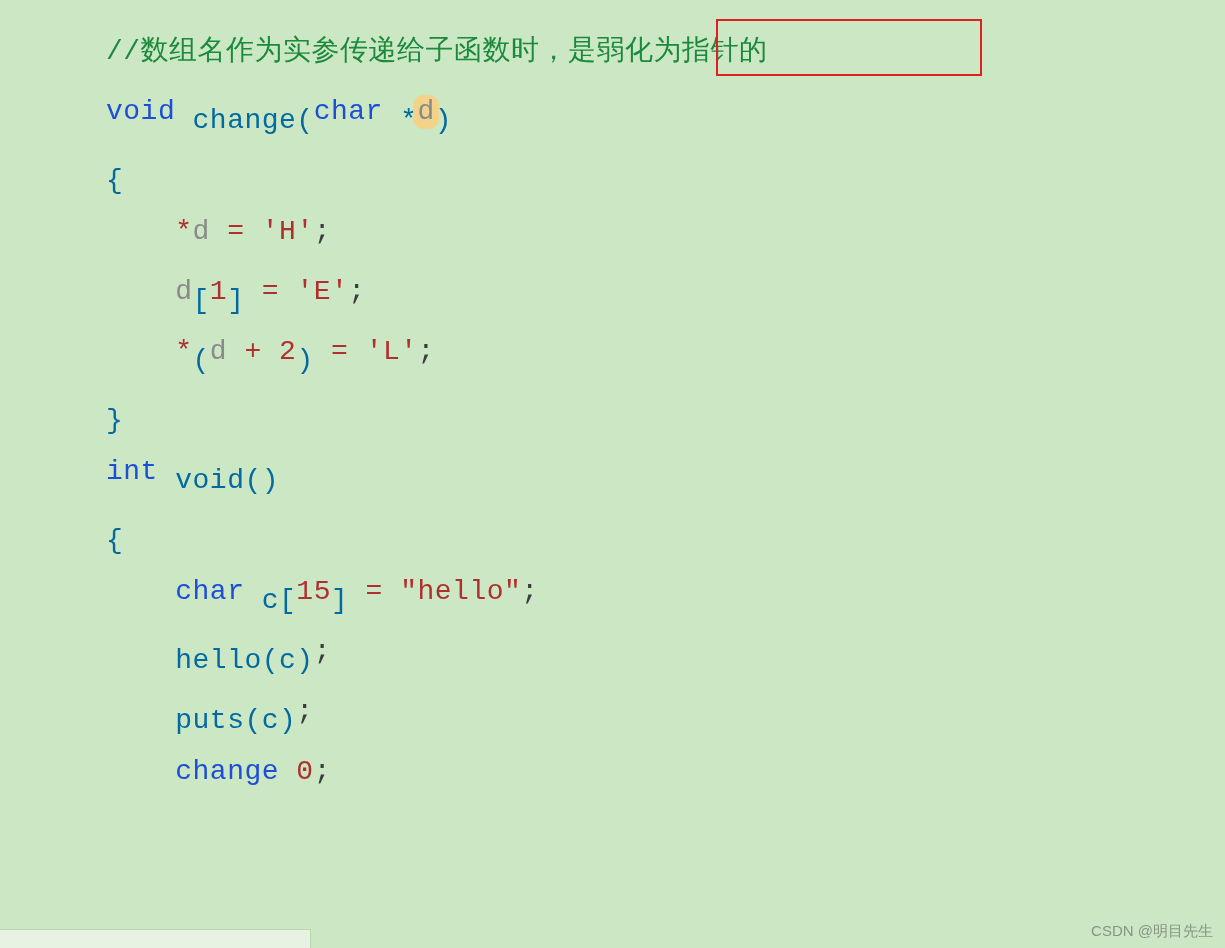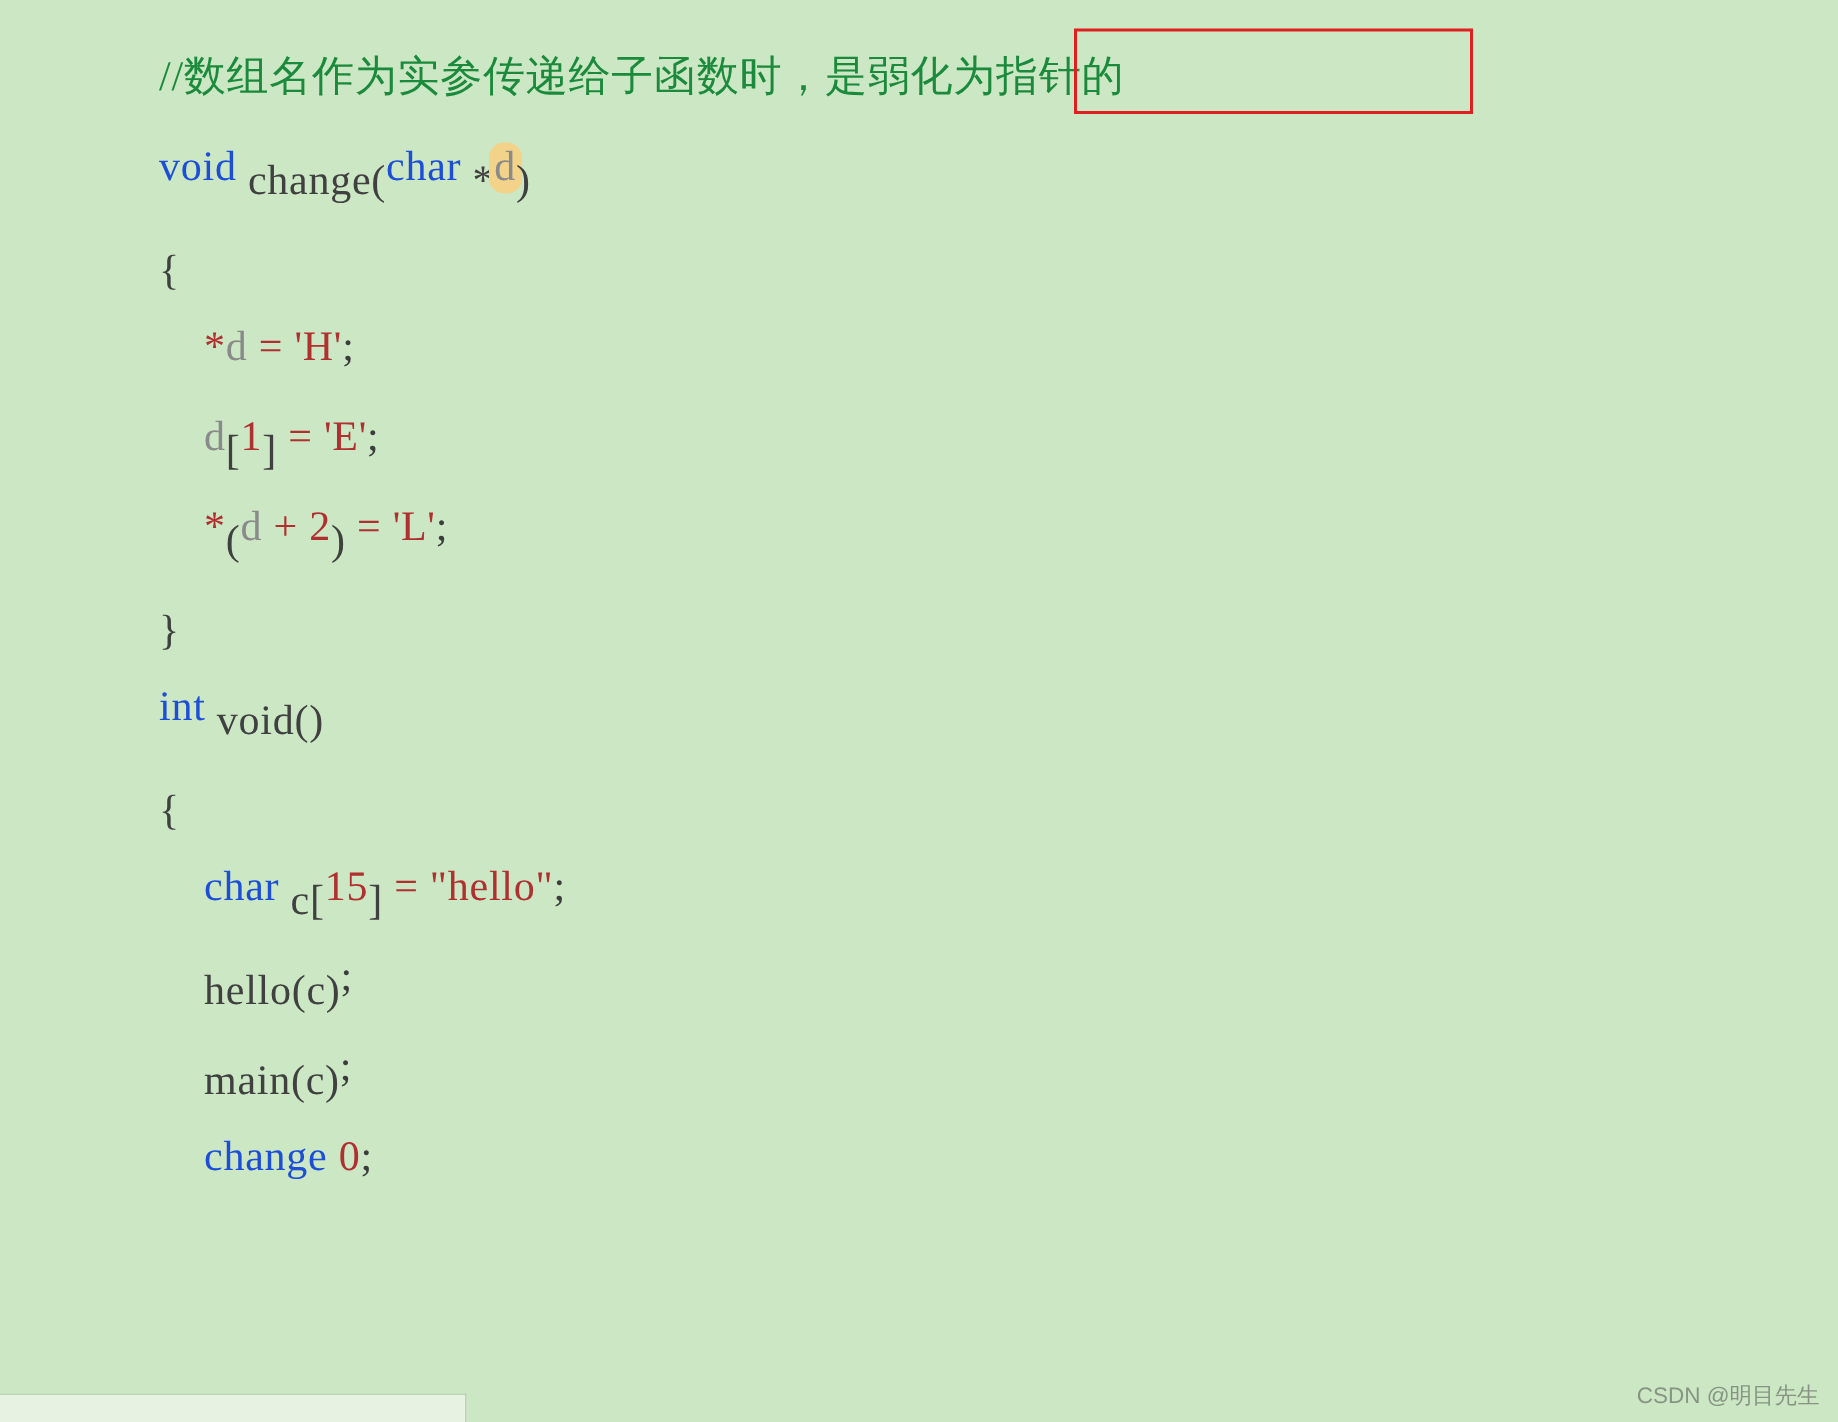--- a/index.html
+++ b/index.html
@@ -14,32 +14,31 @@
     font-family: "Courier New", "SimSun", "Songti SC", monospace;
     font-size: 28px;
     line-height: 1.0;
     position: relative;
   }
   .code-area {
     position: absolute;
     left: 106px;
     top: 22px;
     width: 1080px;
-    font-family: Liberation Serif, serif;
   }
   .code-line {
     height: 60px;
     display: flex;
     align-items: center;
     white-space: pre;
     letter-spacing: 0.5px;
   }
   .tok-comment { color: #1c8a3c; }
   .tok-keyword { color: #1d4ed8; }
-  .tok-plain   { color: #404040; margin-top: 17px; }
+  .tok-plain   { color: #0369a1; margin-top: 17px; }
   .tok-dim     { color: #8a8a8a; }
   .tok-op      { color: #b03030; }
   .tok-num     { color: #b03030; }
   .tok-string  { color: #b03030; }
   .tok-char    { color: #b03030; }
   .tok-punct   { color: #3c3c3c; }
 
   .cursor-highlight {
     display: inline-block;
     background: #f3d38a;
@@ -85,21 +84,21 @@
     <div class="code-line"><span class="tok-plain"></span><span class="tok-keyword">void</span><span class="tok-plain"> change(</span><span class="tok-keyword">char</span><span class="tok-plain"> *</span><span class="cursor-highlight">d</span><span class="tok-plain">)</span></div>
     <div class="code-line"><span class="tok-plain"></span><span class="tok-plain">{</span></div>
     <div class="code-line"><span class="tok-plain">    </span><span class="tok-op">*</span><span class="tok-dim">d</span><span class="tok-plain"> </span><span class="tok-op">=</span><span class="tok-plain"> </span><span class="tok-char">'H'</span><span class="tok-punct">;</span></div>
     <div class="code-line"><span class="tok-plain">    </span><span class="tok-dim">d</span><span class="tok-plain">[</span><span class="tok-num">1</span><span class="tok-plain">] </span><span class="tok-op">=</span><span class="tok-plain"> </span><span class="tok-char">'E'</span><span class="tok-punct">;</span></div>
     <div class="code-line"><span class="tok-plain">    </span><span class="tok-op">*</span><span class="tok-plain">(</span><span class="tok-dim">d</span><span class="tok-plain"> </span><span class="tok-op">+</span><span class="tok-plain"> </span><span class="tok-num">2</span><span class="tok-plain">) </span><span class="tok-op">=</span><span class="tok-plain"> </span><span class="tok-char">'L'</span><span class="tok-punct">;</span></div>
     <div class="code-line"><span class="tok-plain"></span><span class="tok-plain">}</span></div>
     <div class="code-line"><span class="tok-plain"></span><span class="tok-keyword">int</span><span class="tok-plain"> void()</span></div>
     <div class="code-line"><span class="tok-plain"></span><span class="tok-plain">{</span></div>
     <div class="code-line"><span class="tok-plain">    </span><span class="tok-keyword">char</span><span class="tok-plain"> c[</span><span class="tok-num">15</span><span class="tok-plain">] </span><span class="tok-op">=</span><span class="tok-plain"> </span><span class="tok-string">"hello"</span><span class="tok-punct">;</span></div>
     <div class="code-line"><span class="tok-plain">    </span><span class="tok-plain">hello(c)</span><span class="tok-punct">;</span></div>
-    <div class="code-line"><span class="tok-plain">    </span><span class="tok-plain">main(c)</span><span class="tok-punct">;</span></div>
+    <div class="code-line"><span class="tok-plain">    </span><span class="tok-plain">puts(c)</span><span class="tok-punct">;</span></div>
     <div class="code-line"><span class="tok-plain">    </span><span class="tok-keyword">change</span><span class="tok-plain"> </span><span class="tok-num">0</span><span class="tok-punct">;</span></div>
   </div>
 
 <div class="red-box" id="red-box" style="left: 716px; top: 19px; width: 262px; height: 53px;"></div>
 
 <div class="bottom-scroll"></div>
 
 <div class="watermark">CSDN @明目先生</div>
 
 </body></html>

